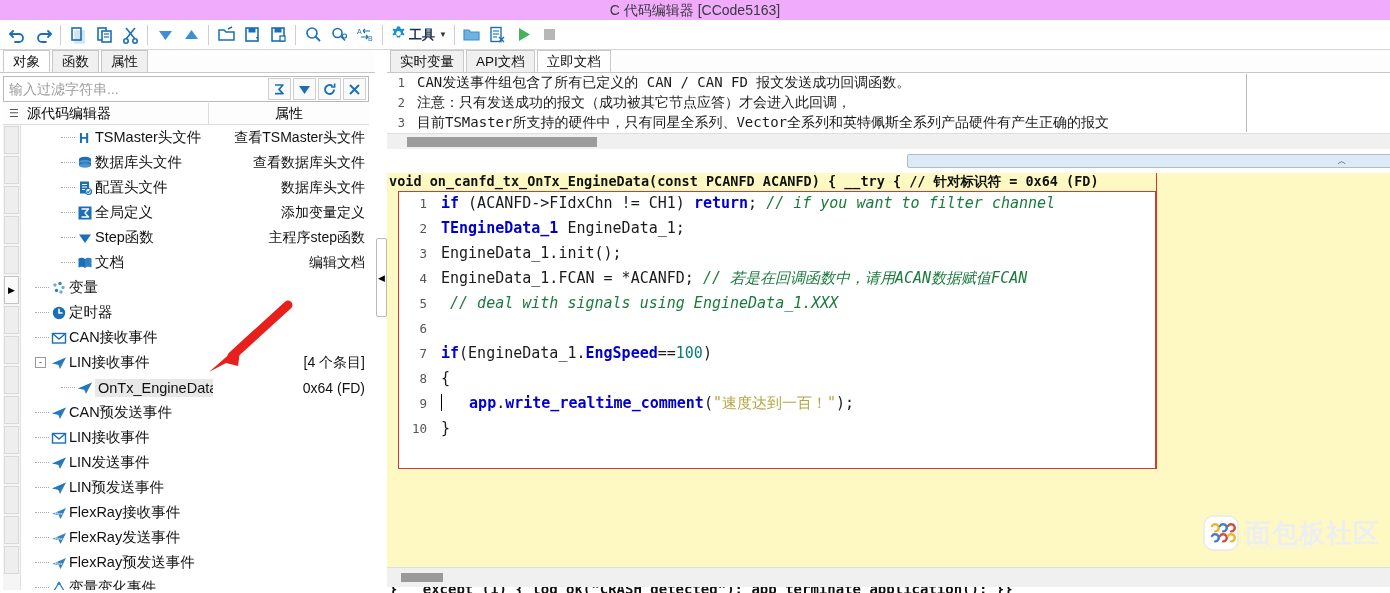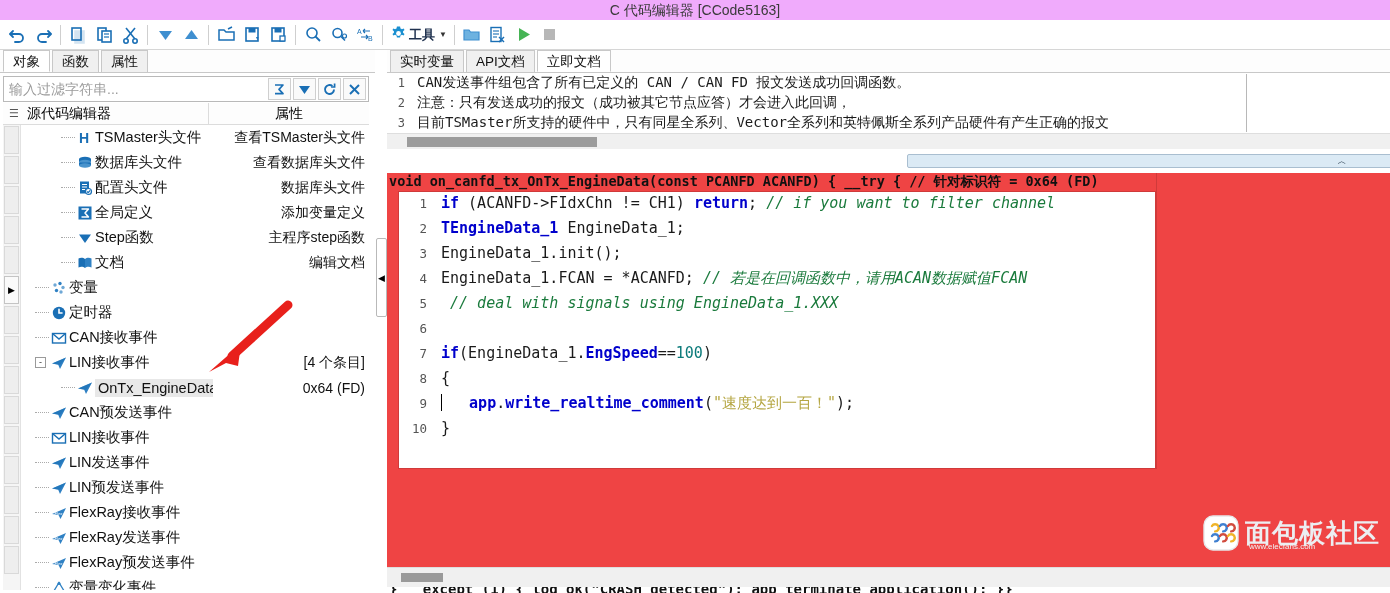--- a/index.html
+++ b/index.html
@@ -179,21 +179,21 @@
     font-size: 9px; color: #24384a;
   }
   .hsplit-track {
     position: absolute; left: 0; top: 99px; width: 1003px; height: 24px;
     background: #ffffff;
   }
 
   
   .code-wrap {
     position: absolute; left: 0; top: 123px; width: 1003px; height: 400px;
-    background: #ef4444; overflow: hidden;
+    background: #fef9c3; overflow: hidden;
   }
   .sigline {
     height: 18px; display: flex; align-items: center; white-space: nowrap;
     font-family: "DejaVu Sans Mono", monospace; font-size: 13.5px;
     font-weight: bold; color: #111; padding-left: 2px;
   }
   .code-box {
     position: absolute; left: 11px; top: 18px; width: 758px; height: 278px;
     border: 1px solid #d03a3a; background: #ffffff;
   }

